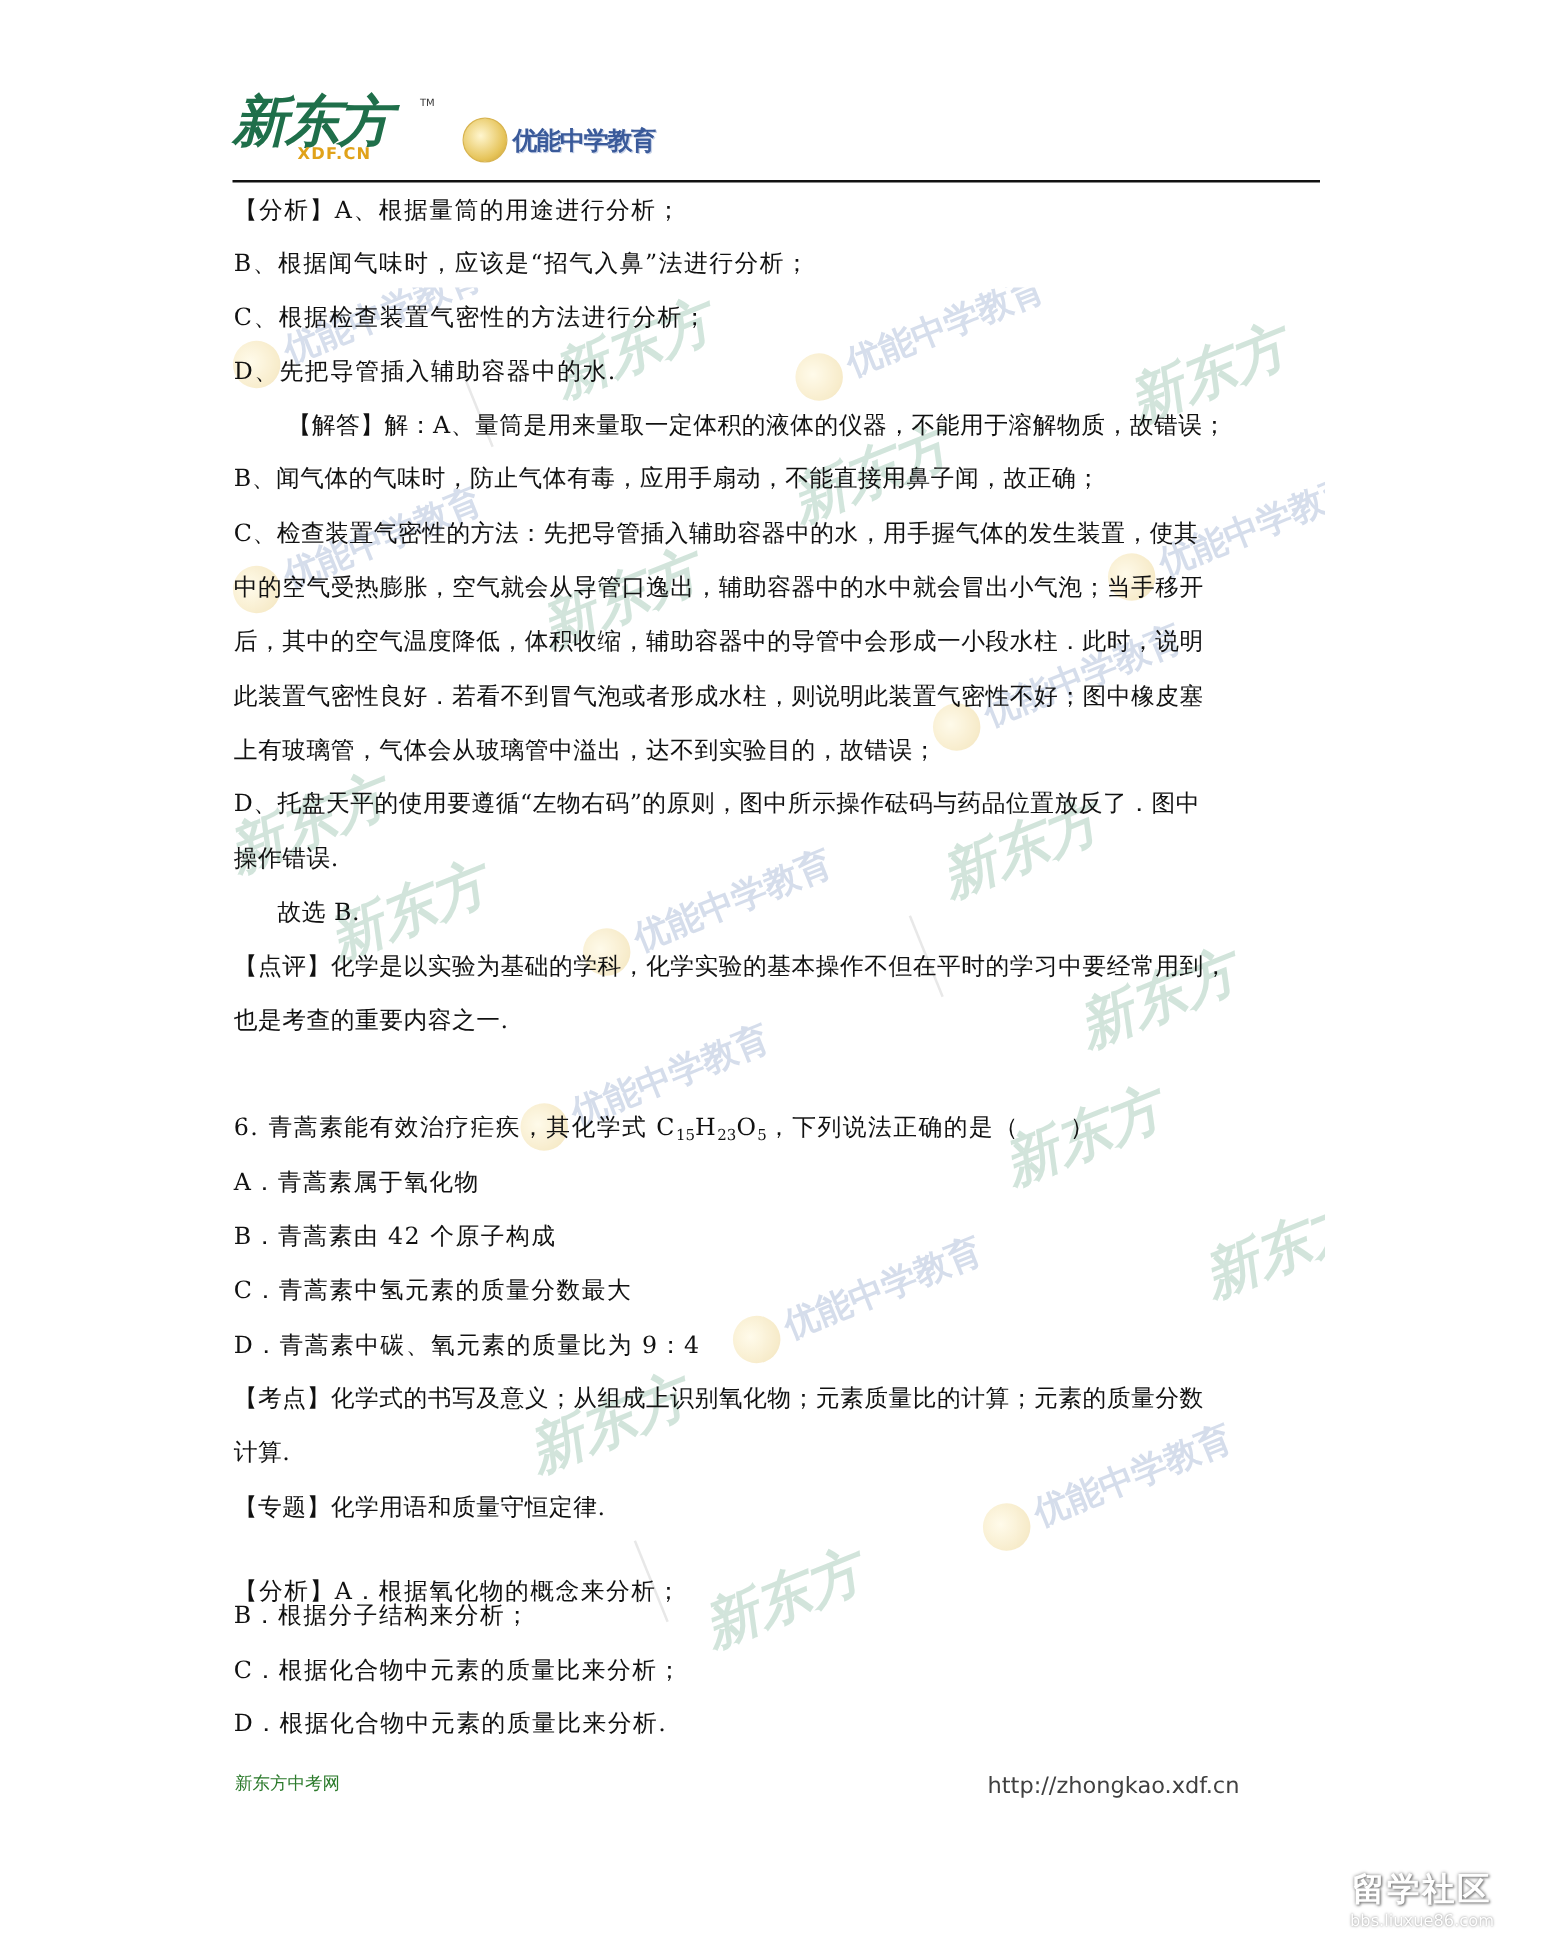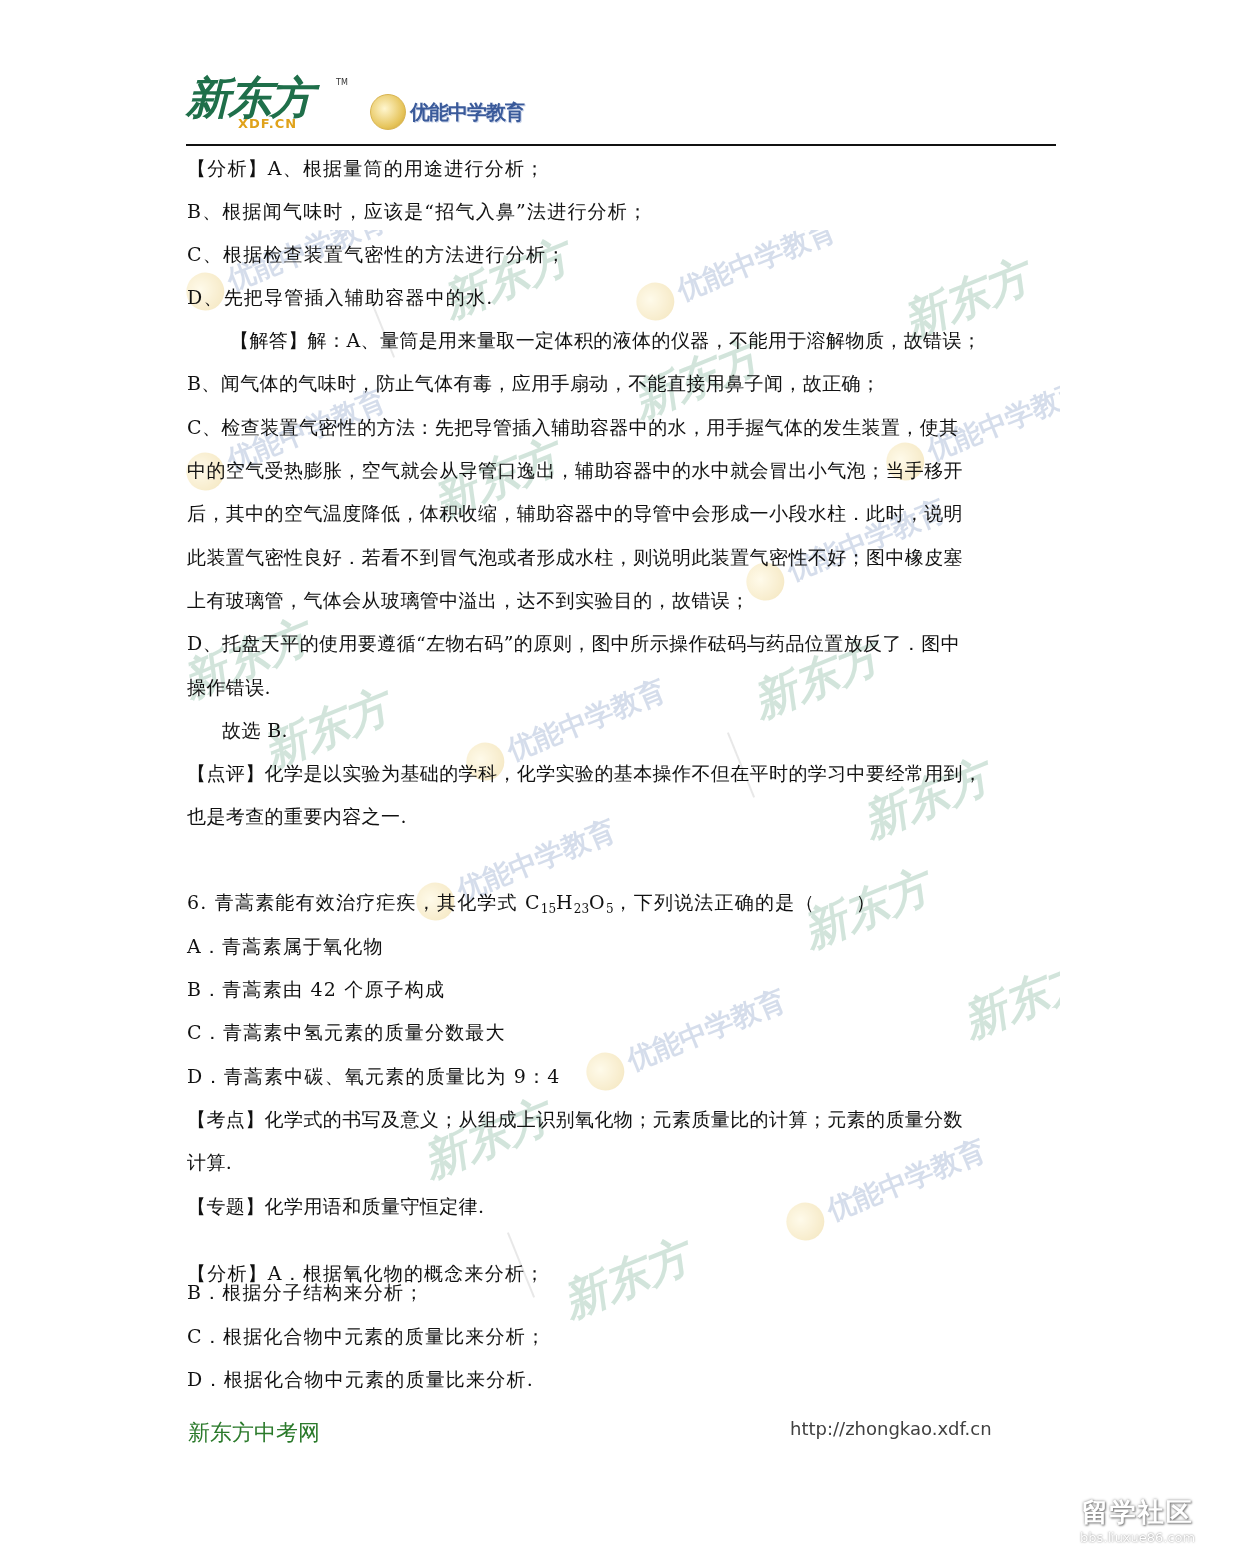--- a/index.html
+++ b/index.html
@@ -29,21 +29,21 @@
     .logo-yn .txt { font-family: "DejaVu Sans", sans-serif; font-weight: bold; font-size: 20px; color: #3a5a9a; letter-spacing: -1px; text-shadow: 1px 1px 0 #c9d3e8; }
     .header-rule { position: absolute; left: 186px; top: 144px; width: 870px; height: 2px; background: #111; }
 
     
     .content { position: absolute; left: 187px; top: 150px; width: 870px; }
     .line { position: absolute; left: 0; font-size: 19px; line-height: 24px; white-space: nowrap; letter-spacing: 1.2px; }
     .line.wide { letter-spacing: 0.4px; }
     sub { font-size: 12px; vertical-align: -4px; letter-spacing: 0; }
 
     
-    .footer-left { position: absolute; left: 188px; top: 1418px; font-family: "DejaVu Sans", sans-serif; font-size: 22px; color: #2b7a2b; }
+    .footer-left { position: absolute; left: 188px; top: 1418px; font-family: "DejaVu Sans", sans-serif; font-size: 14px; color: #2b7a2b; }
     .footer-right { position: absolute; left: 790px; top: 1418px; font-family: "DejaVu Sans", sans-serif; font-size: 18px; color: #404040; }
 
     .corner-wm { position: absolute; left: 1080px; top: 1494px; text-align: center; }
     .corner-wm .big { font-family: "DejaVu Sans", sans-serif; font-weight: bold; font-size: 26px; color: #ffffff; text-shadow: 0 0 3px #888, 1px 1px 2px #777; letter-spacing: 2px; line-height: 36px; }
     .corner-wm .small { font-family: "DejaVu Sans", sans-serif; font-size: 13px; color: #ffffff; text-shadow: 0 0 2px #777; }
   </style>
 </head>
 <body>
 
 <div class="wm-layer">

